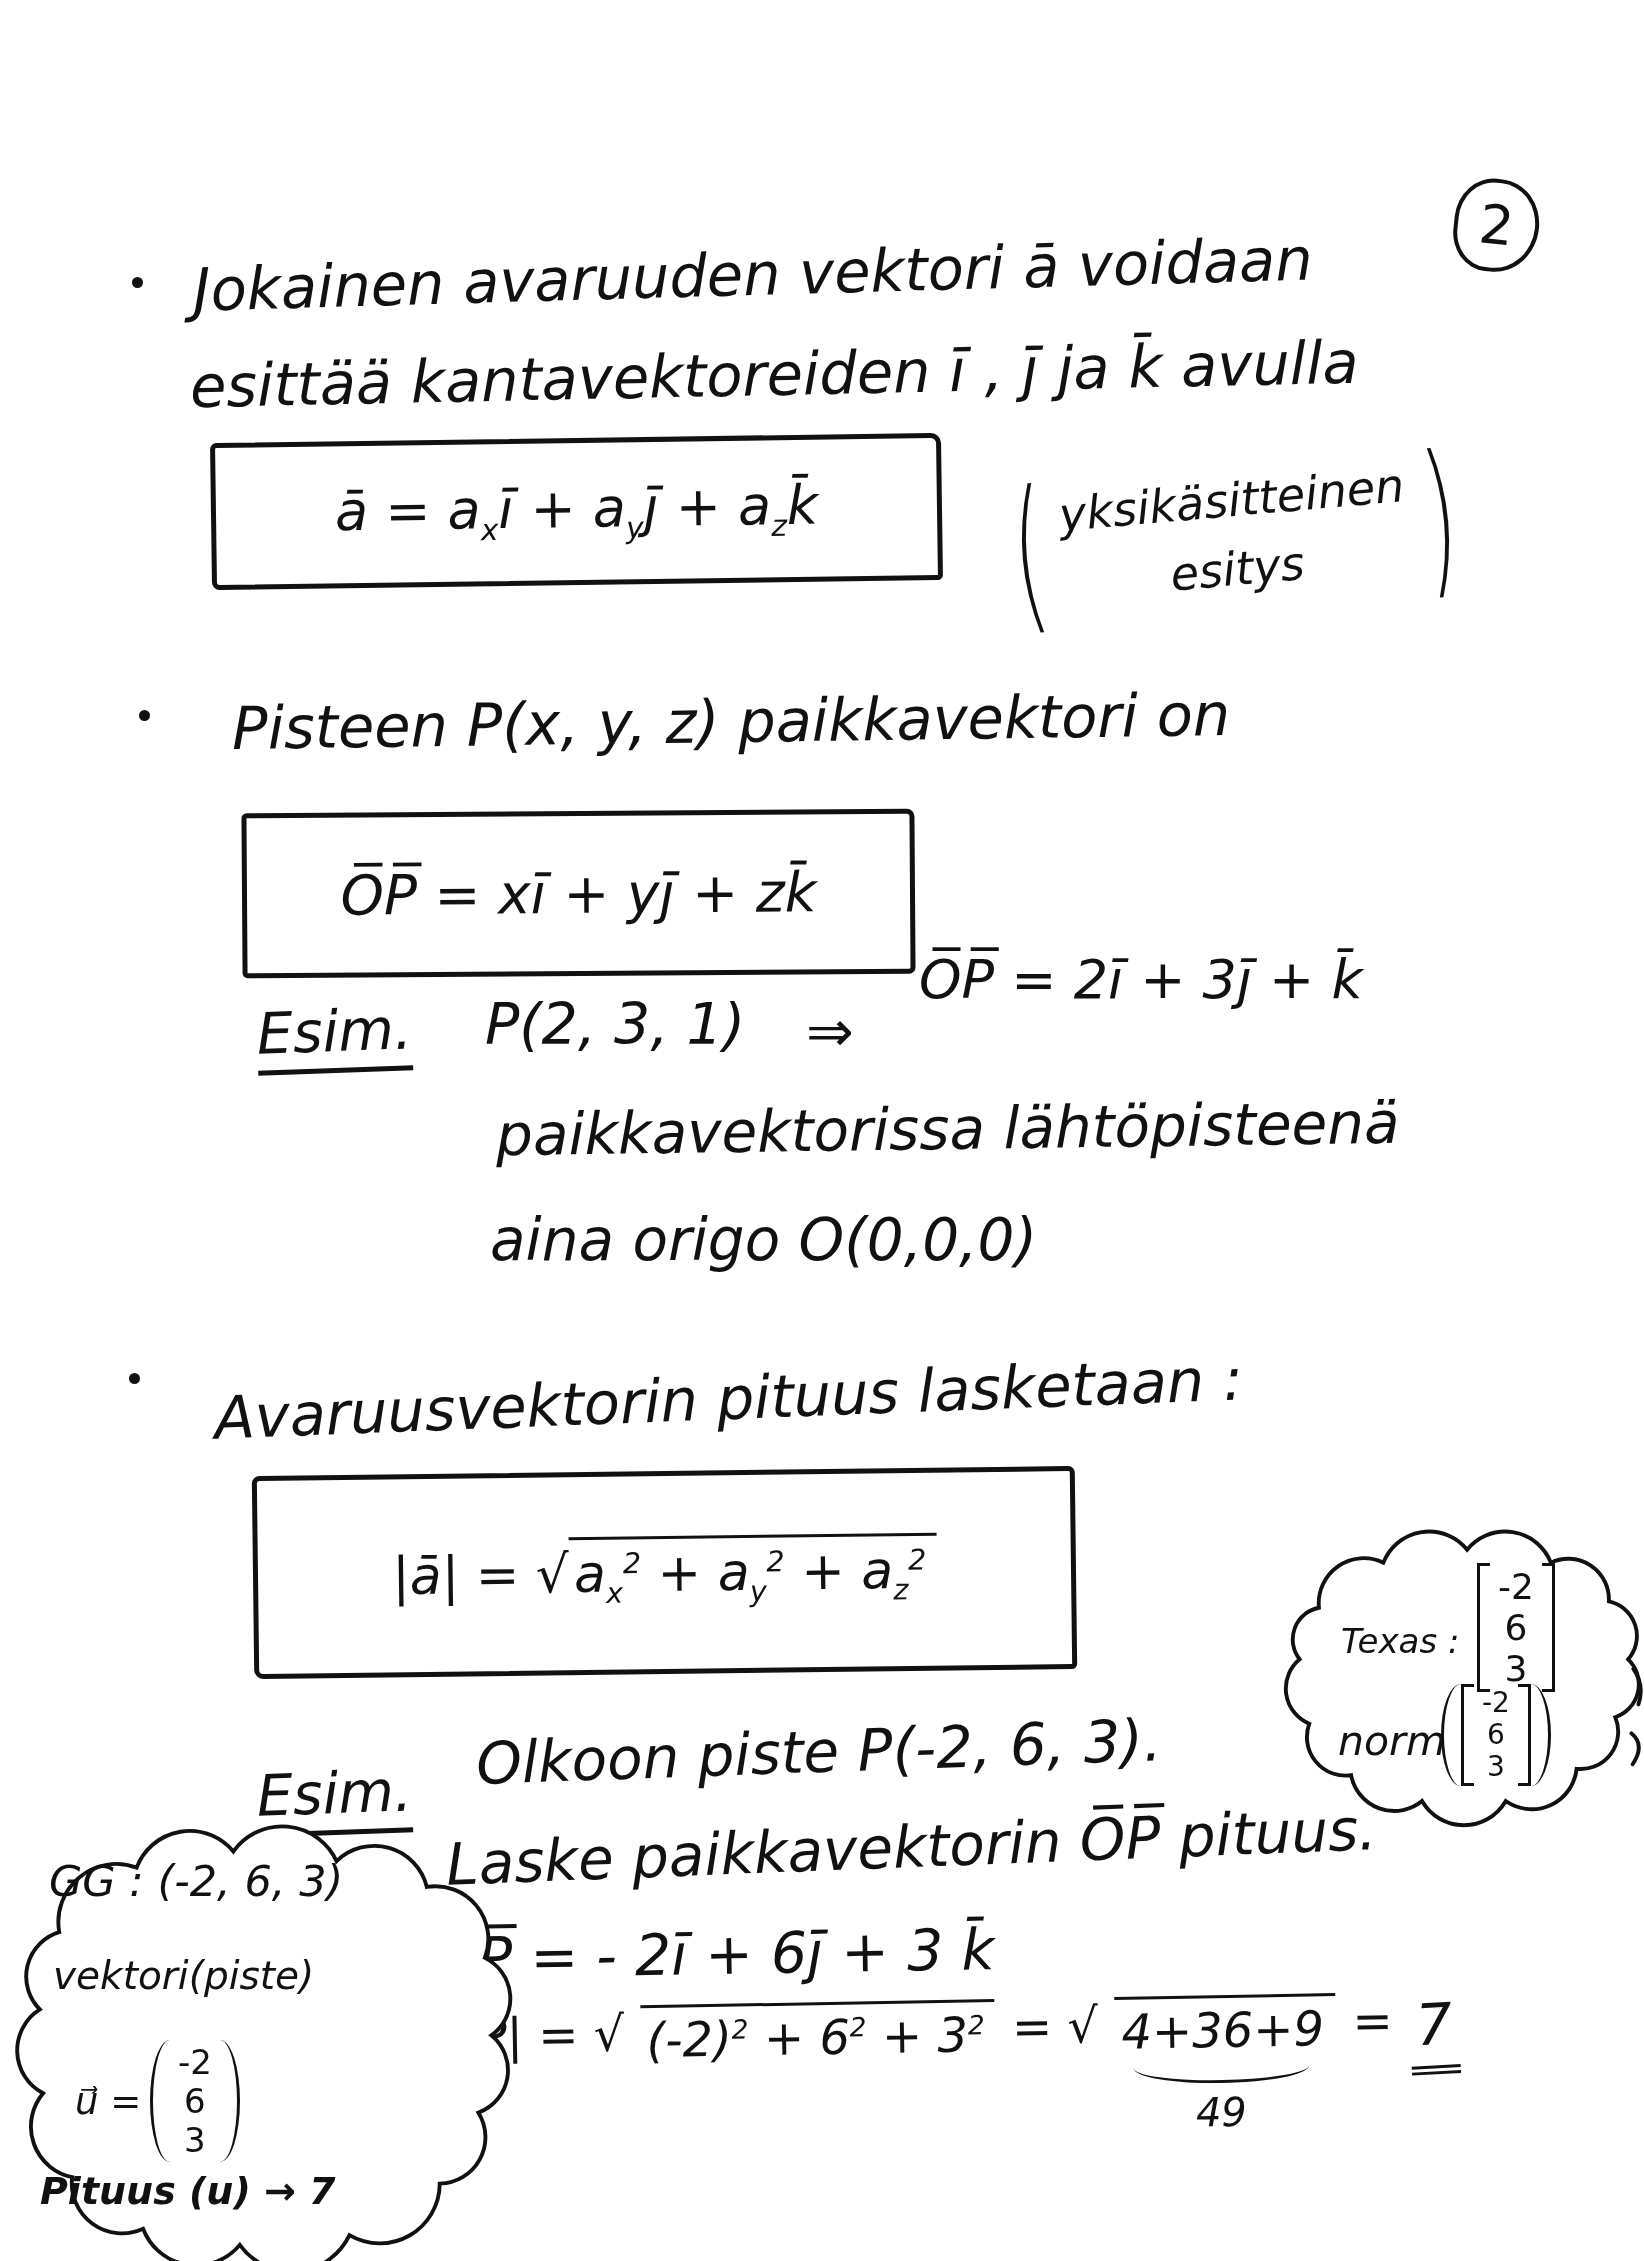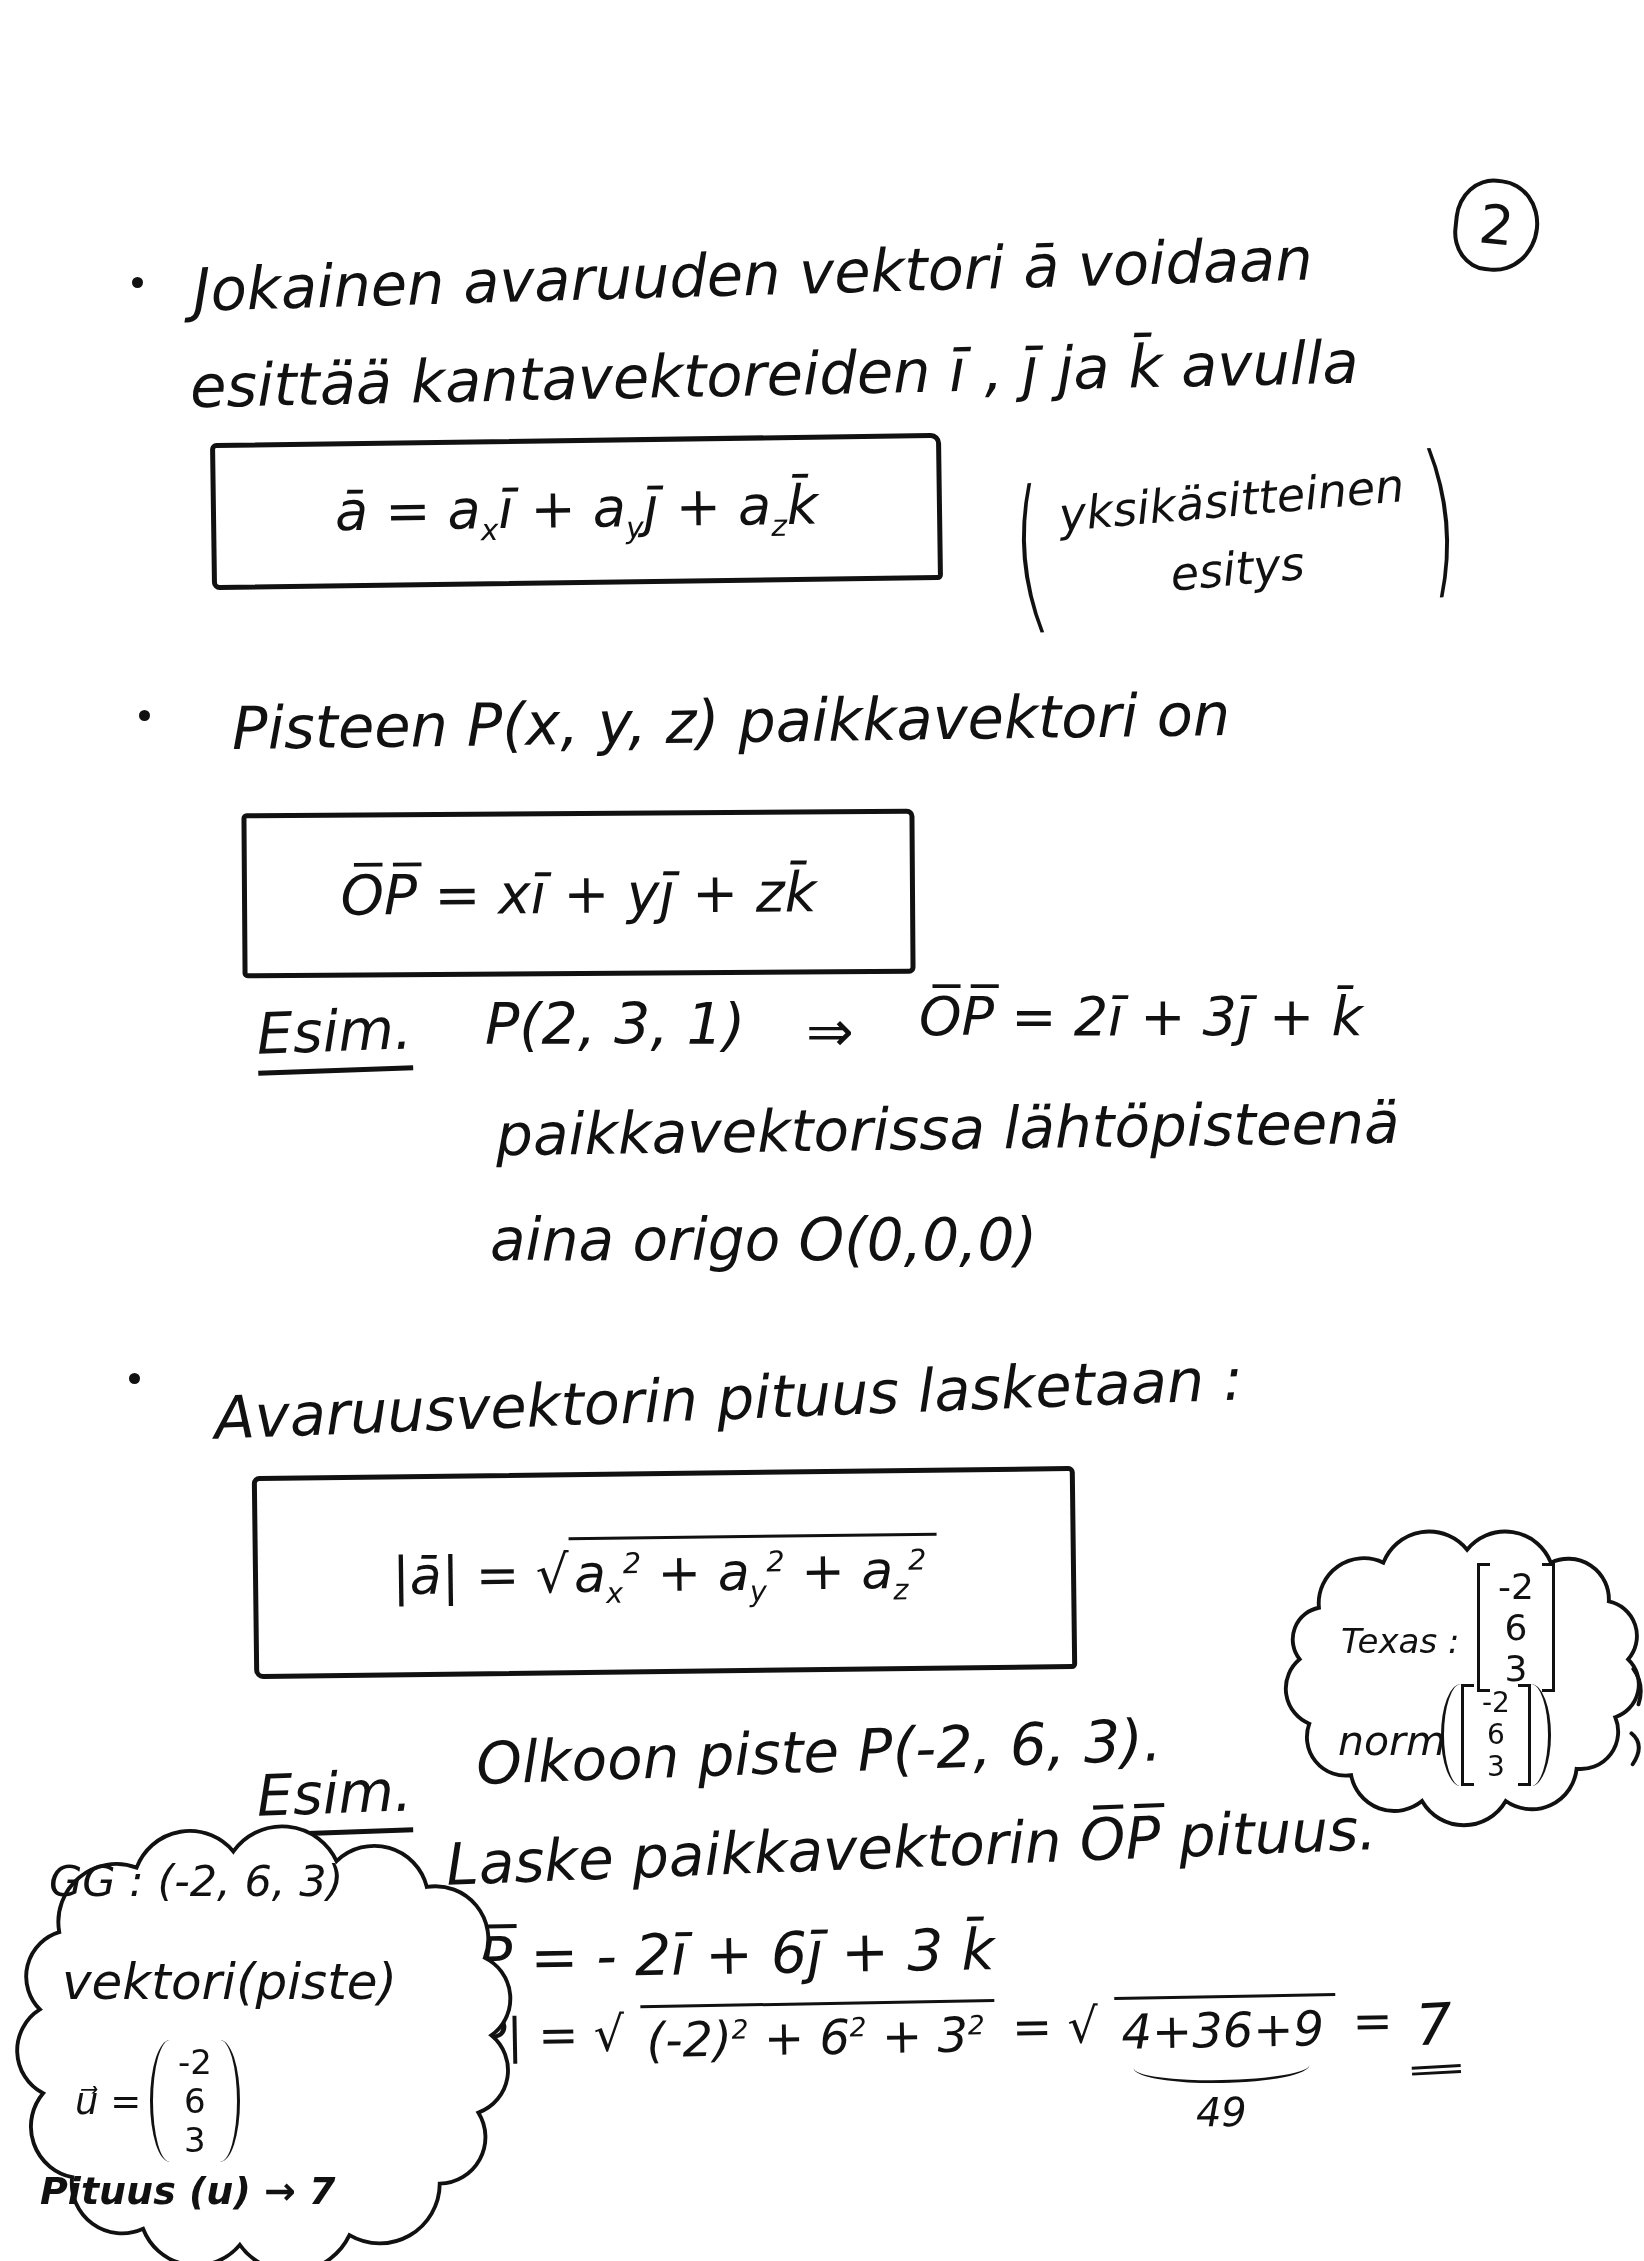--- a/index.html
+++ b/index.html
@@ -33,21 +33,21 @@
   .b2l1{left:232px;top:687px;font-size:59px;transform:rotate(-0.8deg);}
   .box2{left:242px;top:811px;width:663px;height:155px;border:5.2px solid #111;
     border-radius:5.2px 7.7px 6.4px 5.2px;transform:rotate(-0.4deg);
     display:flex;align-items:center;justify-content:center;font-size:55px;}
 
   
   .esim{border-bottom:5.8px solid #111;padding-bottom:3.9px;transform:rotate(-2deg);}
   .ex1label{left:257px;top:998px;font-size:57px;}
   .ex1point{left:485px;top:991px;font-size:57px;}
   .ex1arrow{left:806px;top:998px;font-size:57px;font-style:normal;}
-  .ex1res{left:919px;top:985px;font-size:54px;}
+  .ex1res{left:919px;top:948px;font-size:54px;}
   .ex1note1{left:496px;top:1095px;font-size:58px;transform:rotate(-0.8deg);}
   .ex1note2{left:490px;top:1194px;font-size:58px;margin-top:12px;}
 
   
   .dot3{left:129px;top:1373px;}
   .b3l1{left:214px;top:1364px;font-size:59px;transform:rotate(-2.2deg);}
   .box3{left:253px;top:1471px;width:813px;height:193px;border:5.2px solid #111;
     border-radius:7.7px 6.4px 5.2px 9px;transform:rotate(-0.7deg);
     display:flex;align-items:center;justify-content:center;font-size:52px;}
   .rad{border-top:3.9px solid #111;padding:3.9px 10.3px 0 5.2px;}
@@ -75,21 +75,21 @@
   .ex2abs{left:424px;top:2000px;font-size:48px;display:flex;align-items:flex-start;gap:17px;transform:rotate(-1deg);}
   .rad2wrap{position:relative;border-top:3.9px solid #111;padding:3.9px 11.6px 0 6.4px;}
   .ub{position:absolute;left:8%;right:12%;top:calc(100% + 5.2px);height:17px;
      border-bottom:3.9px solid #111;border-radius:0 0 60% 60% / 0 0 100% 100%;}
   .u49{position:absolute;top:calc(100% + 31px);left:36%;font-size:40px;}
   .res7{border-bottom:9px double #111;padding:0 6.4px 7.7px;font-size:57px;transform:rotate(-2deg);}
 
   
   .cloudGG{left:14px;top:1816px;width:500px;height:445px;}
   .ggl1{left:35px;top:40px;font-size:43px;}
-  .ggl2{left:48px;top:137px;font-size:50px;}
+  .ggl2{left:39px;top:137px;font-size:39px;}
   .ggvecrow{left:61px;top:224px;display:flex;align-items:center;gap:9px;font-size:37px;}
   .ggvec .col{font-size:34px;}
   .ggl4{left:26px;top:353px;font-size:38px;font-weight:bold;}
 </style>
 </head>
 <body>
 
 <div id="page">
 
   <div class="abs pageno">

